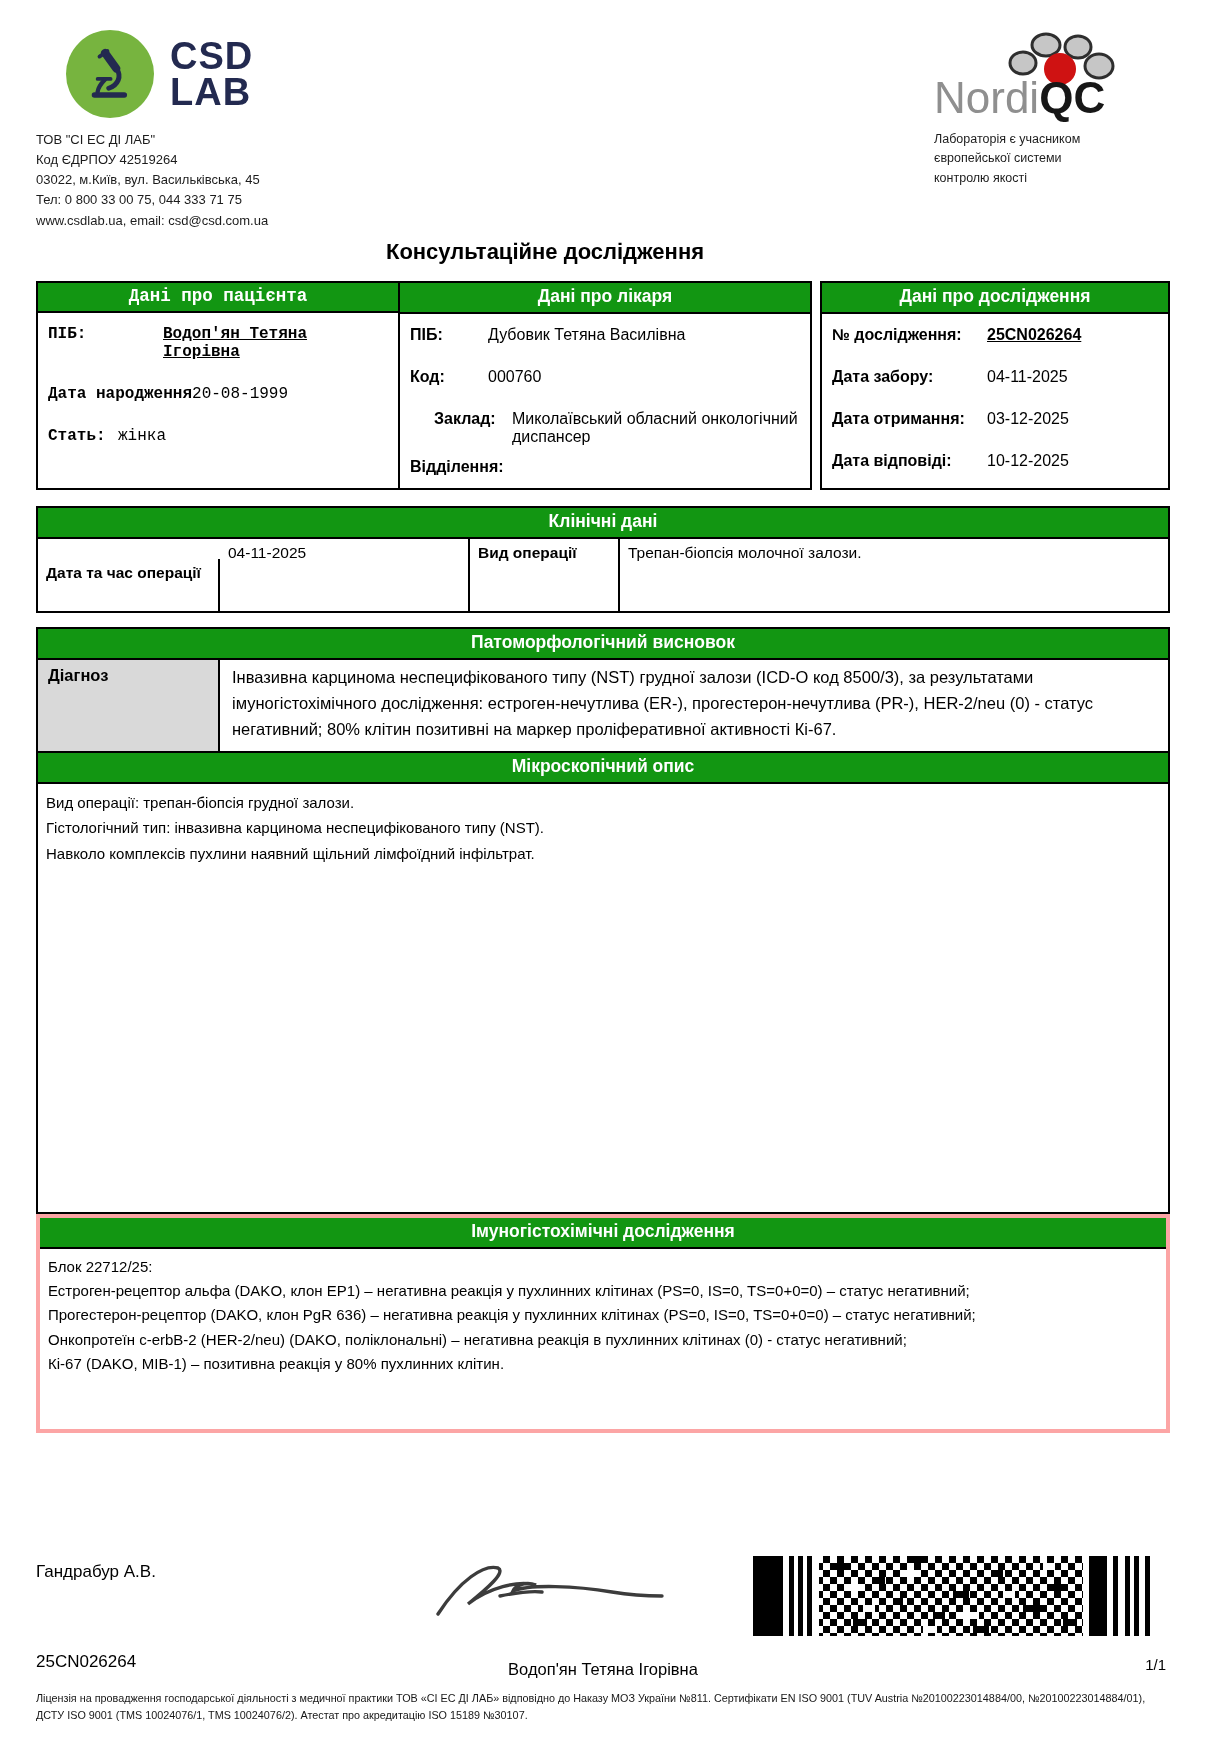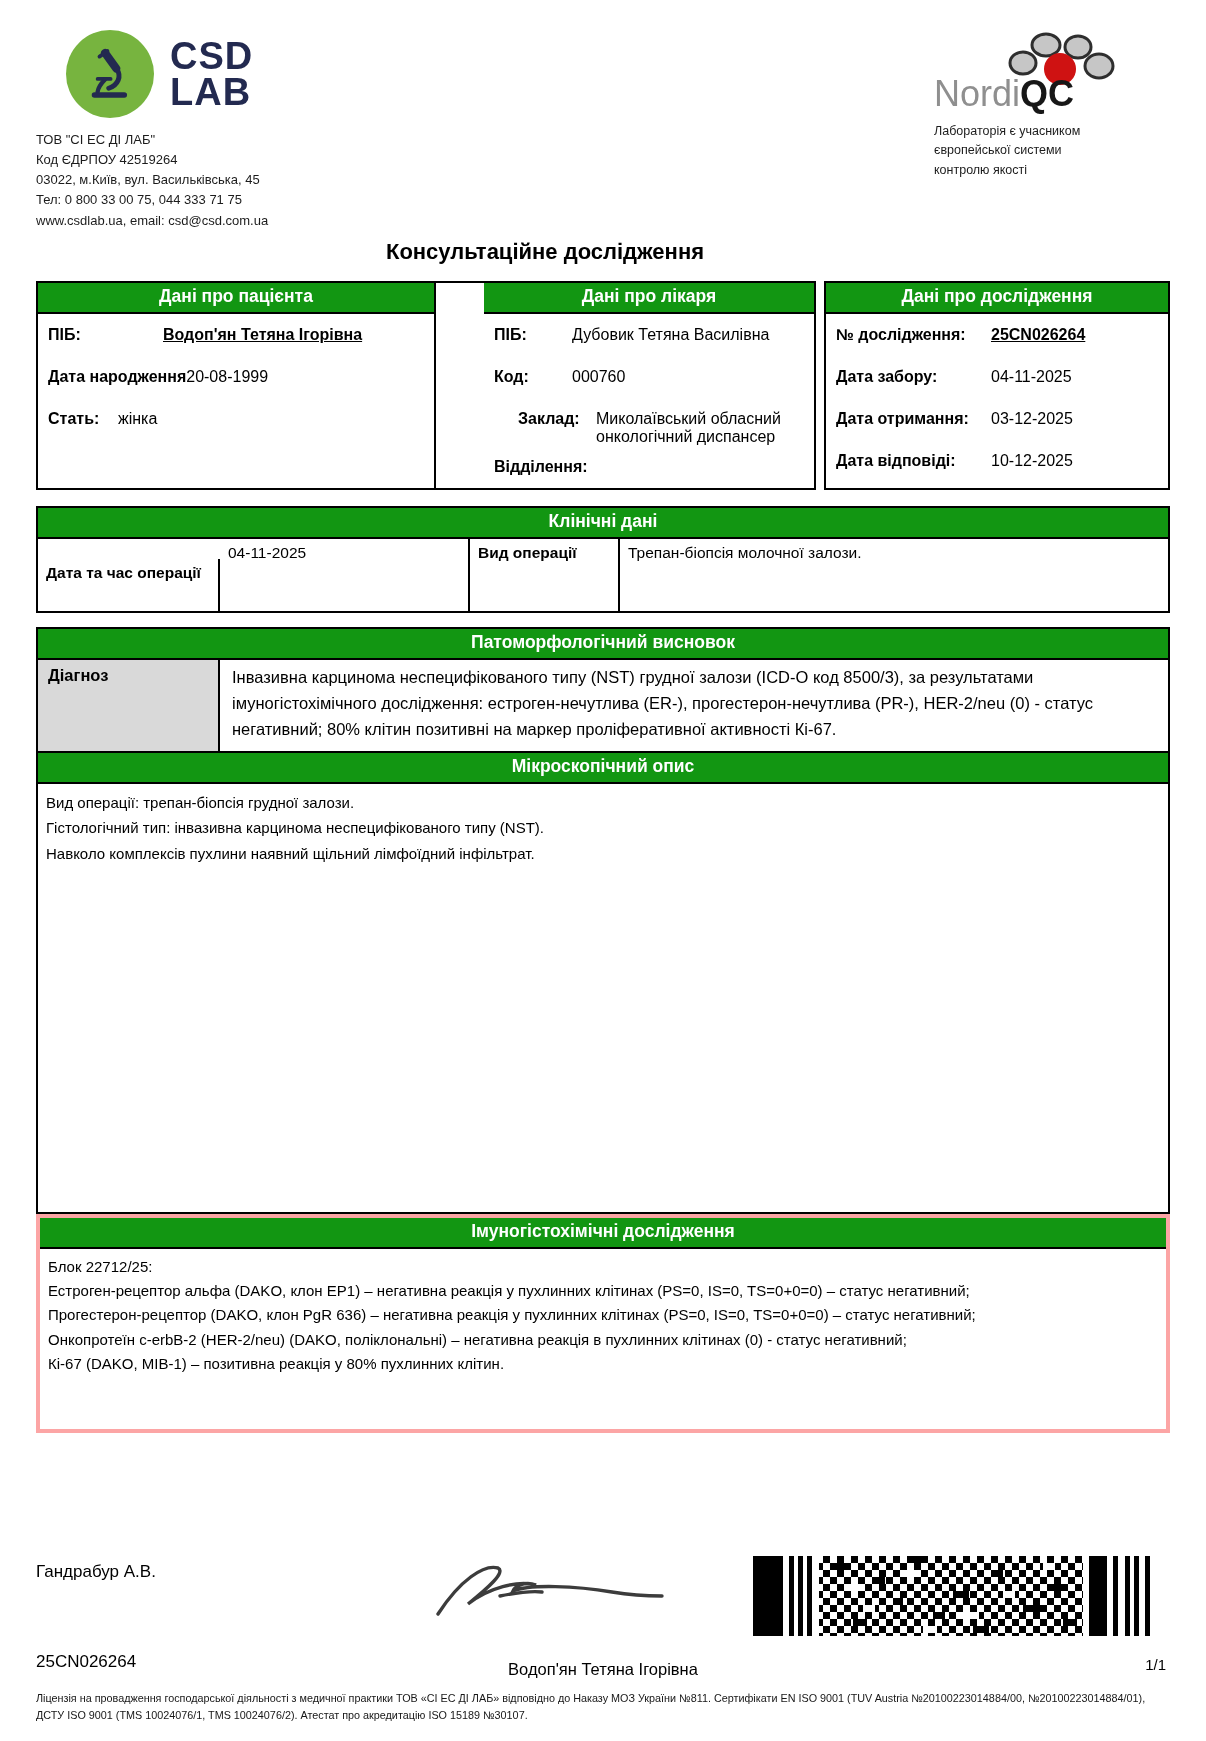--- a/index.html
+++ b/index.html
@@ -11,38 +11,38 @@
 
   
   .top{display:flex;justify-content:space-between;align-items:flex-start;}
   .brand-row{display:flex;align-items:center;gap:16px;margin-left:30px;margin-top:8px;}
   .logo-circle{width:88px;height:88px;border-radius:50%;background:#77b43f;display:flex;align-items:center;justify-content:center;flex-shrink:0;}
   .logo-word{font-weight:bold;color:#232a50;font-size:38px;line-height:0.95;letter-spacing:1px;}
   .company-lines{margin-top:12px;font-size:13px;line-height:1.55;color:#1c1c1c;}
 
   .nordiqc{width:230px;padding-top:10px;margin-right:6px;}
   .nordi-circles{margin-left:62px;display:block;}
-  .nordi-text{font-size:36px;line-height:1;margin-top:-10px;white-space:nowrap;}
+  .nordi-text{font-size:44px;line-height:1;margin-top:-10px;white-space:nowrap;}
   .nordi-light{color:#8f8f8f;}
   .nordi-bold{color:#171717;font-weight:bold;}
   .nordi-tagline{margin-top:10px;font-size:12.5px;line-height:1.55;color:#1c1c1c;}
 
   
   .doc-title{margin-top:8px;text-align:center;font-size:22px;font-weight:bold;transform:translateX(-58px);}
 
   
   .green-h{background:#129612;color:#fff;font-weight:bold;font-size:17.5px;text-align:center;padding:3px 0 5px 0;}
 
   
   .info-grid{display:flex;margin-top:16px;align-items:stretch;}
   .ibox{border:2px solid #000;display:flex;flex-direction:column;box-sizing:border-box;background:#fff;}
   .ibox .green-h{border-bottom:2px solid #000;}
   .ibox-body{padding:12px 10px;flex:1;font-size:16px;}
-  .b-patient{width:400px;}
-  .b-doctor{width:380px;border-left:none;padding-left:48px;}
+  .b-patient{width:364px;font-family:Liberation Mono, monospace;}
+  .b-doctor{width:412px;border-left:none;}
   .b-gap{width:8px;}
   .b-study{flex:1;}
   .irow{display:flex;margin-bottom:24px;align-items:baseline;}
   .irow:last-child{margin-bottom:0;}
   .ilabel{font-weight:bold;flex-shrink:0;}
   .lw115{width:115px;}
   .lw70{width:70px;}
   .lwauto{margin-right:0;}
   .lw78{width:78px;}
   .lw155{width:155px;}

